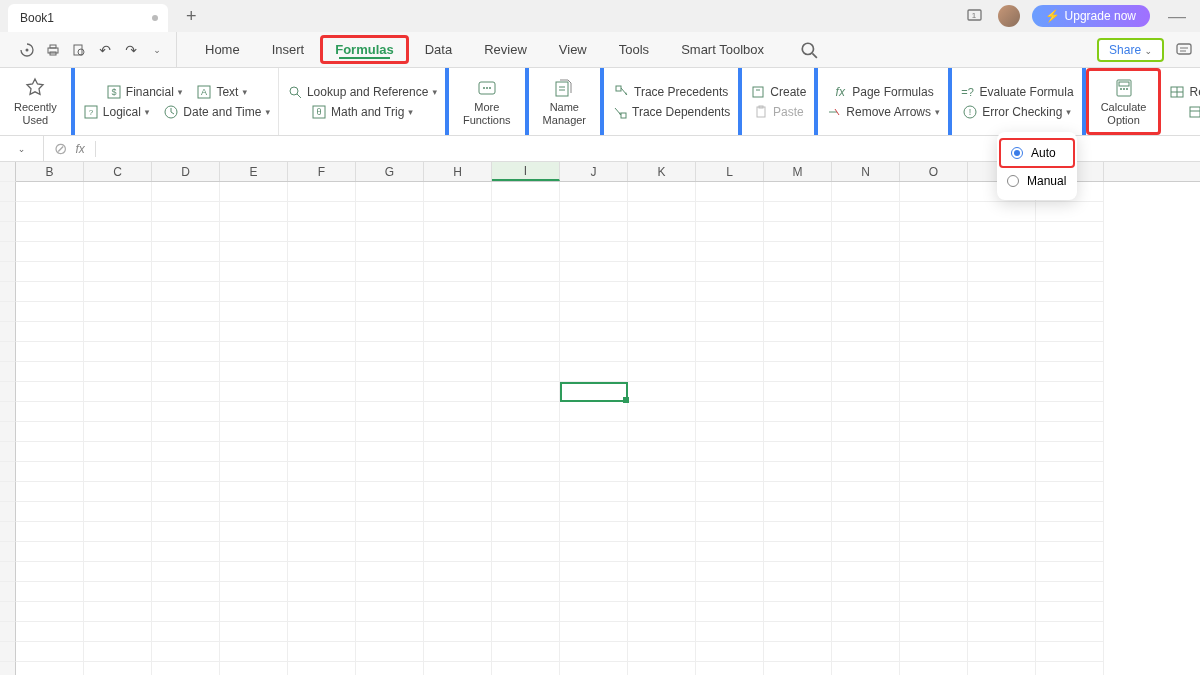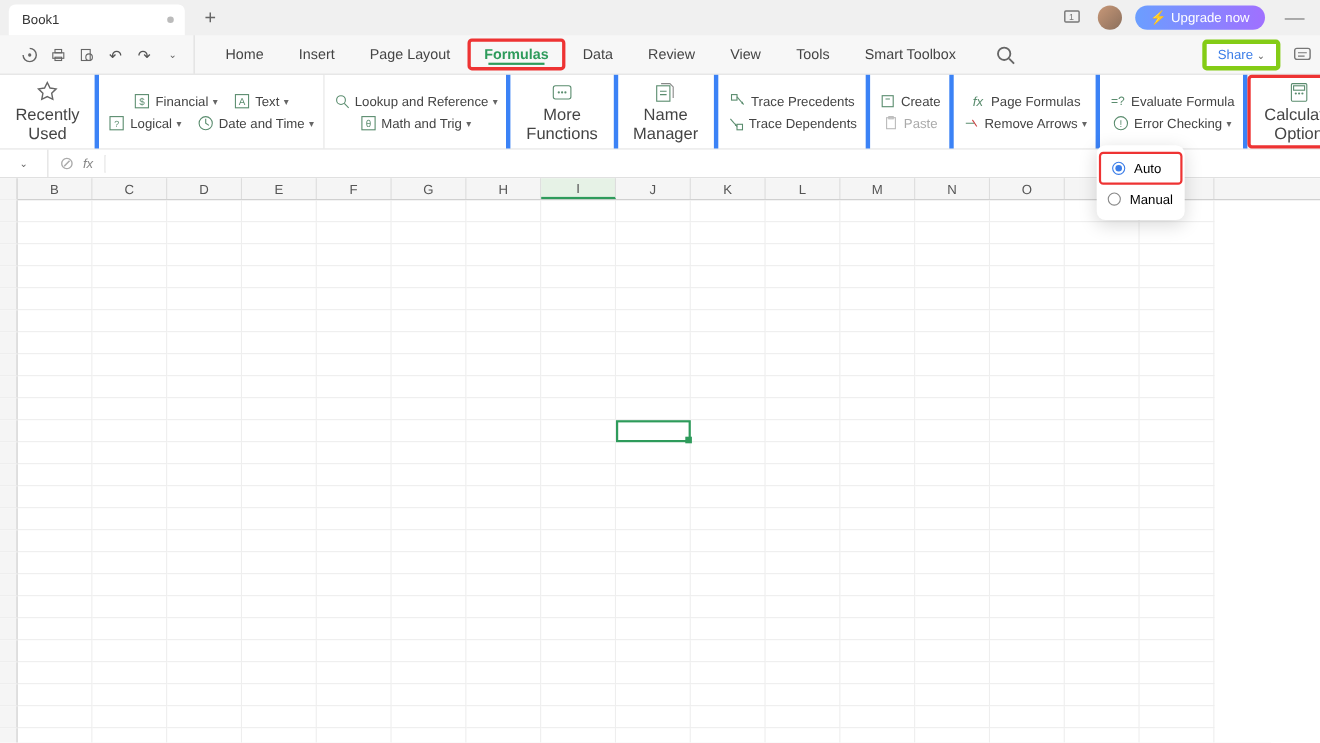--- a/index.html
+++ b/index.html
@@ -22,33 +22,33 @@
 .qat { display: flex; align-items: center; gap: 8px; padding: 0 10px; border-right: 1px solid #ddd; height: 100%; }
 .qat-icon { width: 18px; height: 18px; color: #555; display: flex; align-items: center; justify-content: center; font-size: 14px; cursor: pointer; }
 .menu-tabs { display: flex; align-items: center; gap: 0; margin-left: 12px; justify-content: space-between; }
 .menu-tab { padding: 8px 16px; font-size: 13px; color: #444; cursor: pointer; position: relative; }
 .menu-tab.active { color: #2e9b5b; font-weight: 600; }
 .menu-tab.active::after { content: ''; position: absolute; left: 16px; right: 16px; bottom: 2px; height: 2px; background: #2e9b5b; }
 .highlight-formulas { border: 3px solid #e33; border-radius: 4px; padding: 4px 12px; }
 .search-area { margin-left: 20px; }
 .search-icon { width: 18px; height: 18px; color: #666; }
 .menu-spacer { flex: 1; }
-.share-btn { border: 4px solid #84cc16; color: #3b7de8; background: #fff; border-radius: 4px; padding: 3px 10px; font-size: 12px; cursor: pointer; }
+.share-btn { border: 2px solid #84cc16; color: #3b7de8; background: #fff; border-radius: 4px; padding: 3px 10px; font-size: 12px; cursor: pointer; }
 .comment-icon { margin-left: 10px; color: #666; }
 
 
 .ribbon { height: 68px; background: #fff; display: flex; align-items: stretch; border-bottom: 1px solid #ddd; font-size: 12px; }
 .ribbon-group { display: flex; flex-direction: column; justify-content: center; align-items: center; padding: 4px 8px; border-right: 4px solid #3b82f6; gap: 2px; }
 .ribbon-group.rows { display: flex; flex-direction: column; justify-content: center; gap: 4px; padding: 4px 8px; }
 .ribbon-row { display: flex; align-items: center; gap: 14px; }
 .ribbon-item { display: flex; align-items: center; gap: 4px; color: #444; cursor: pointer; white-space: nowrap; }
 .ribbon-icon { width: 16px; height: 16px; display: inline-flex; align-items: center; justify-content: center; color: #5a8c6e; }
 .ribbon-large { display: flex; flex-direction: column; align-items: center; justify-content: center; padding: 2px 6px; gap: 2px; cursor: pointer; }
 .ribbon-large-icon { width: 22px; height: 22px; display: flex; align-items: center; justify-content: center; }
-.small-text { font-size: 15px; color: #444; line-height: 1.1; text-align: center; }
+.small-text { font-size: 11px; color: #444; line-height: 1.1; text-align: center; }
 .caret { font-size: 9px; color: #666; }
 .disabled { color: #aaa; }
 
 
 .formula-bar { height: 26px; background: #fff; display: flex; align-items: center; border-bottom: 1px solid #ddd; }
 .name-box { width: 44px; border-right: 1px solid #ddd; height: 100%; display: flex; align-items: center; justify-content: center; color: #777; }
 .fx-area { display: flex; align-items: center; gap: 8px; padding: 0 10px; }
 .fx-icon { color: #888; font-style: italic; font-size: 12px; }
 .formula-input { flex: 1; border: none; outline: none; font-size: 12px; padding: 0 8px; }
 
@@ -121,21 +121,20 @@
           <circle cx="9" cy="9" r="3" fill="none" stroke="#666"></circle>
         </svg>
       </div>
     <div class="qat-icon">↶</div>
     <div class="qat-icon">↷</div>
     <div class="qat-icon caret">⌄</div>
   </div>
   <div class="menu-tabs">
     <div class="menu-tab">Home</div>
     <div class="menu-tab">Insert</div>
-    <div class="menu-tab">Page Layout</div>
     <div class="menu-tab active highlight-formulas">Formulas</div>
     <div class="menu-tab">Data</div>
     <div class="menu-tab">Review</div>
     <div class="menu-tab">View</div>
     <div class="menu-tab">Tools</div>
     <div class="menu-tab">Smart Toolbox</div>
   </div>
   <div class="search-area">
     <svg class="search-icon" width="16" height="16" viewBox="0 0 16 16">
         <circle cx="7" cy="7" r="5" fill="none" stroke="#666" stroke-width="1.5"></circle>

